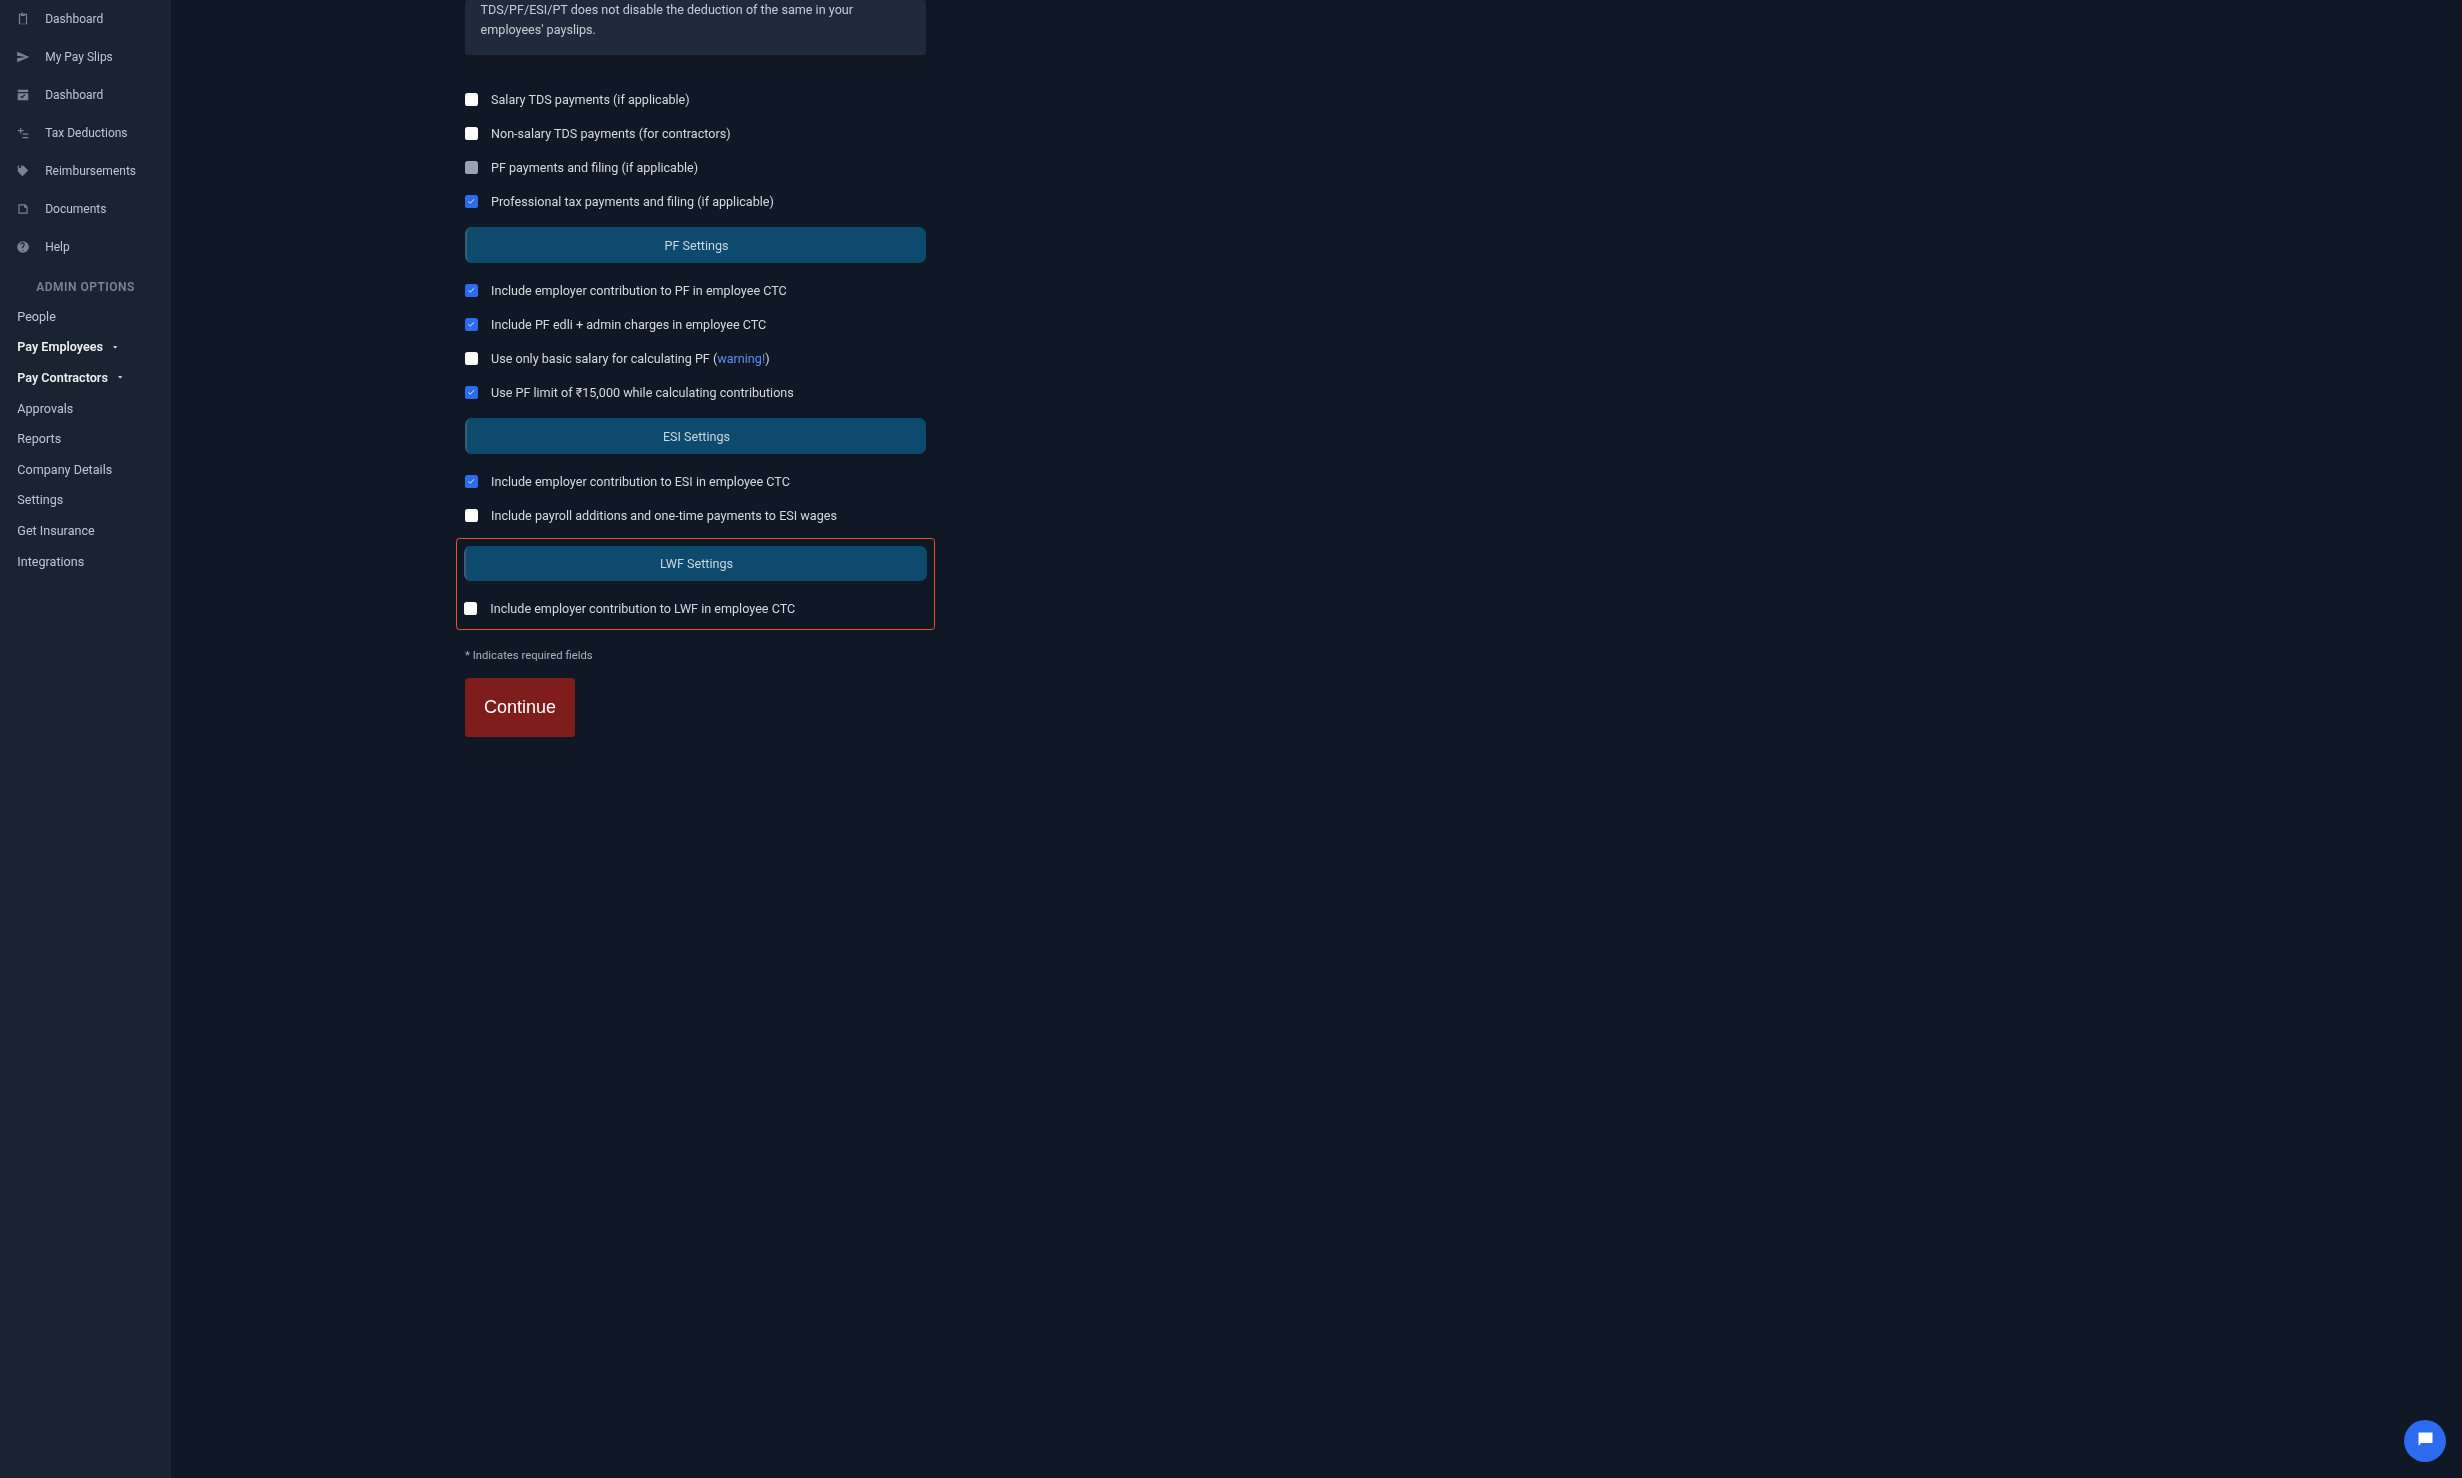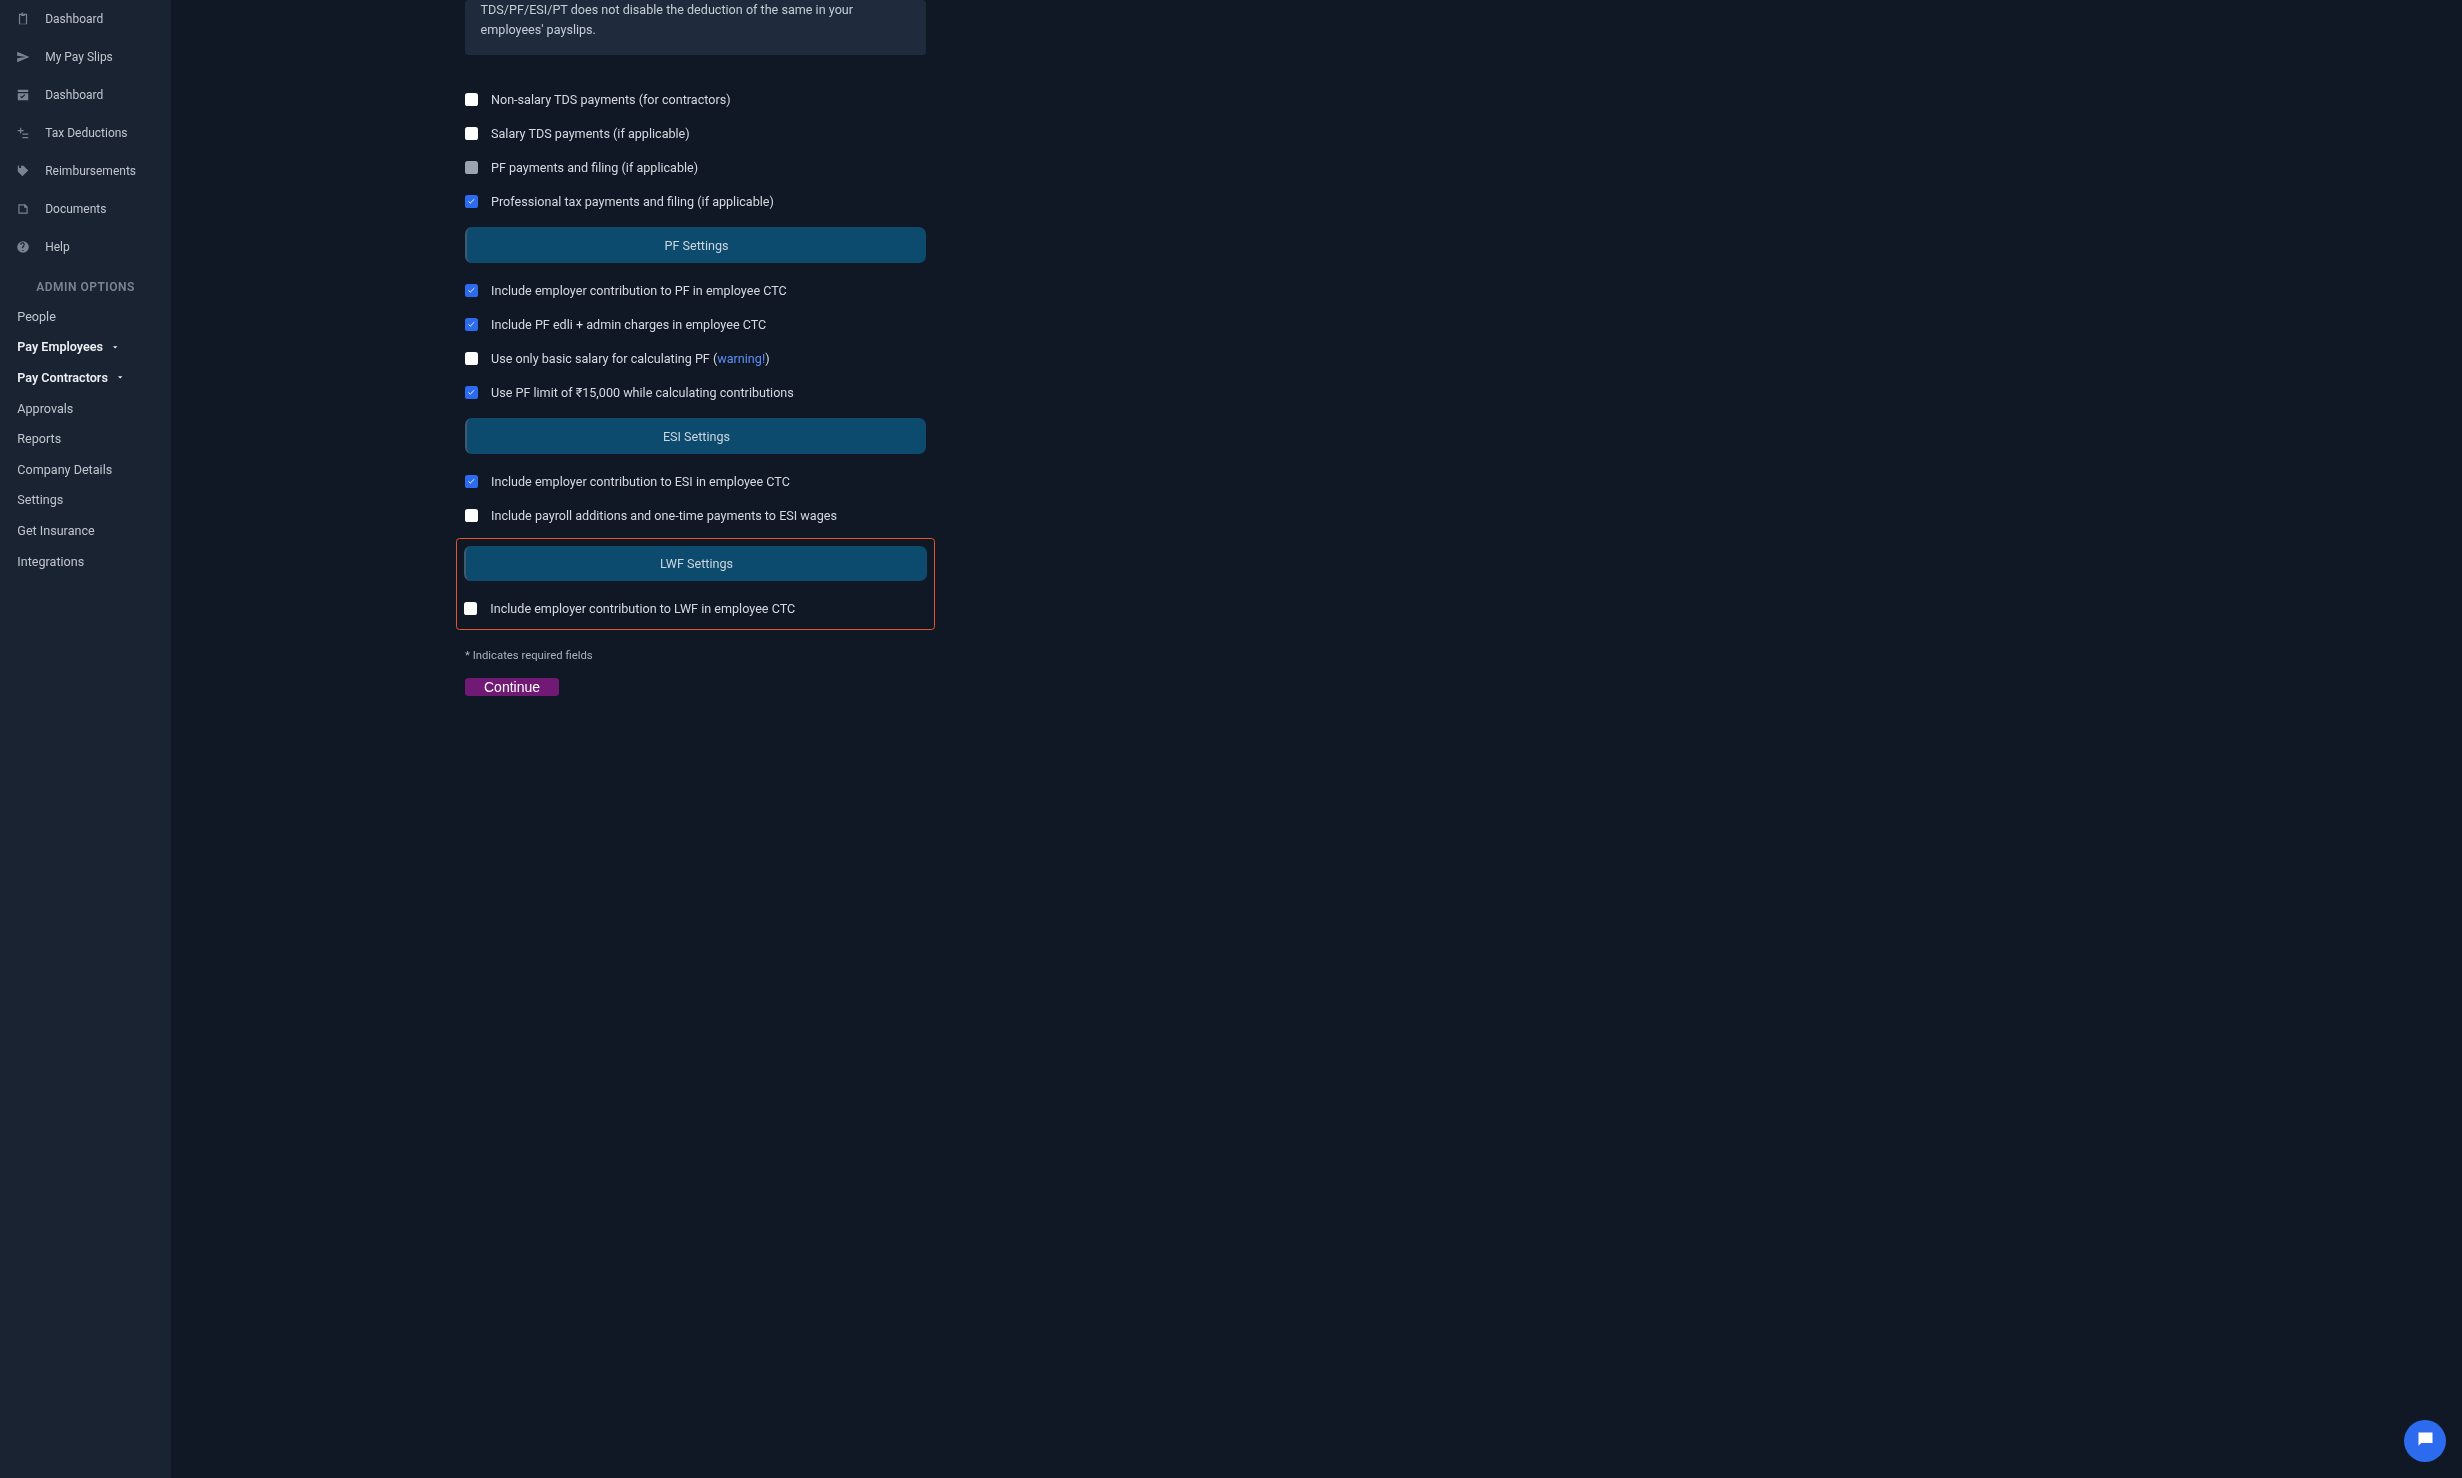--- a/index.html
+++ b/index.html
@@ -158,26 +158,26 @@
       margin-top: 0;
     }
 
     .required-note {
       font-size: 11.3px;
       color: #aab1ba;
       margin: 19px 0 15.6px 0;
     }
 
     .continue-btn {
-      background: #701a75;
+      background: #7f1d1d;
       color: #fff;
       border: none;
-      padding: 1px 19px;
+      padding: 19px 19px;
       border-radius: 3.5px;
-      font-size: 14px;
+      font-size: 18px;
       cursor: pointer;
     }
 
     .chat-bubble {
       position: fixed;
       right: 15.6px;
       bottom: 15.6px;
       width: 42px;
       height: 42px;
       border-radius: 50%;
@@ -298,25 +298,25 @@
 <div class="main">
   <div class="content-inner">
 
     <div class="notice-box">
       <span>TDS/PF/ESI/PT does not disable the deduction of the same in your employees' payslips.</span>
     </div>
 
     
     <div class="checkbox-row">
       <span class="cb"></span>
+      <span class="label-wrap">Salary TDS payments (if applicable)</span>
+    </div>
+    <div class="checkbox-row">
+      <span class="cb"></span>
       <span class="label-wrap">Non-salary TDS payments (for contractors)</span>
-    </div>
-    <div class="checkbox-row">
-      <span class="cb"></span>
-      <span class="label-wrap">Salary TDS payments (if applicable)</span>
     </div>
     <div class="checkbox-row">
       <span class="cb disabled"></span>
       <span class="label-wrap">PF payments and filing (if applicable)</span>
     </div>
     <div class="checkbox-row">
       <span class="cb checked">
         <svg viewBox="0 0 24 24">
             <polyline points="4 12 9 17 20 6"></polyline>
           </svg>

